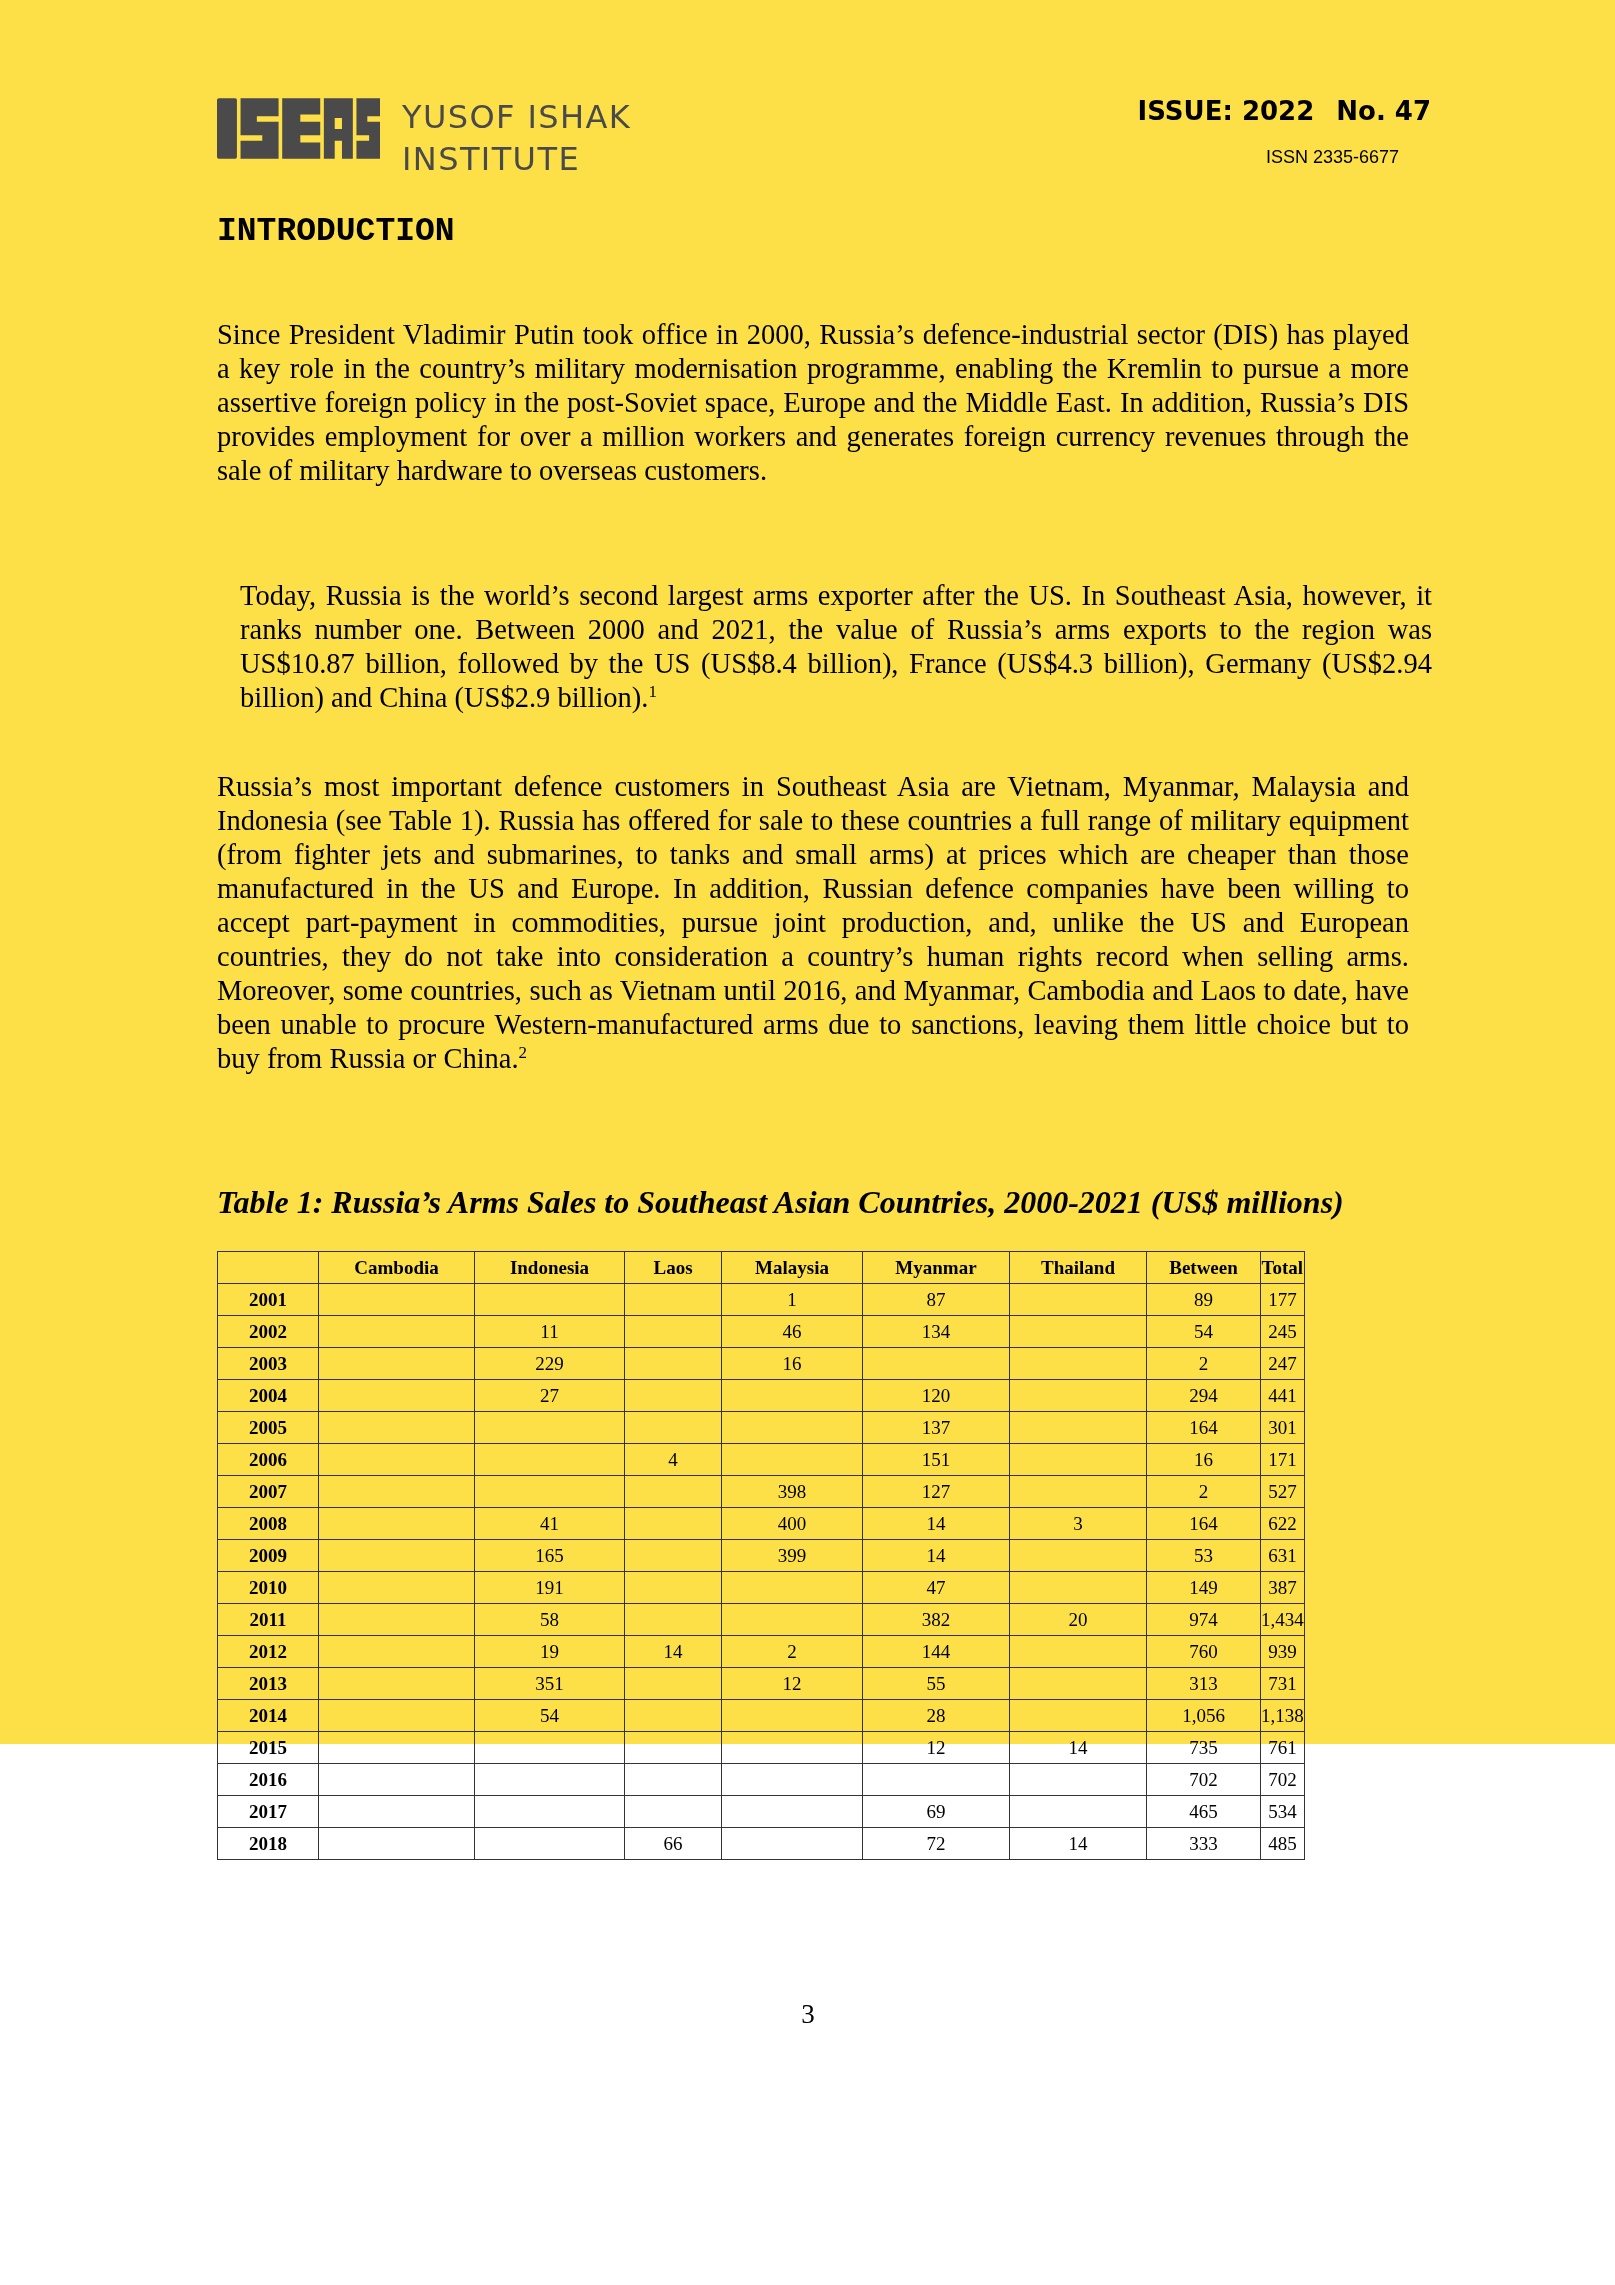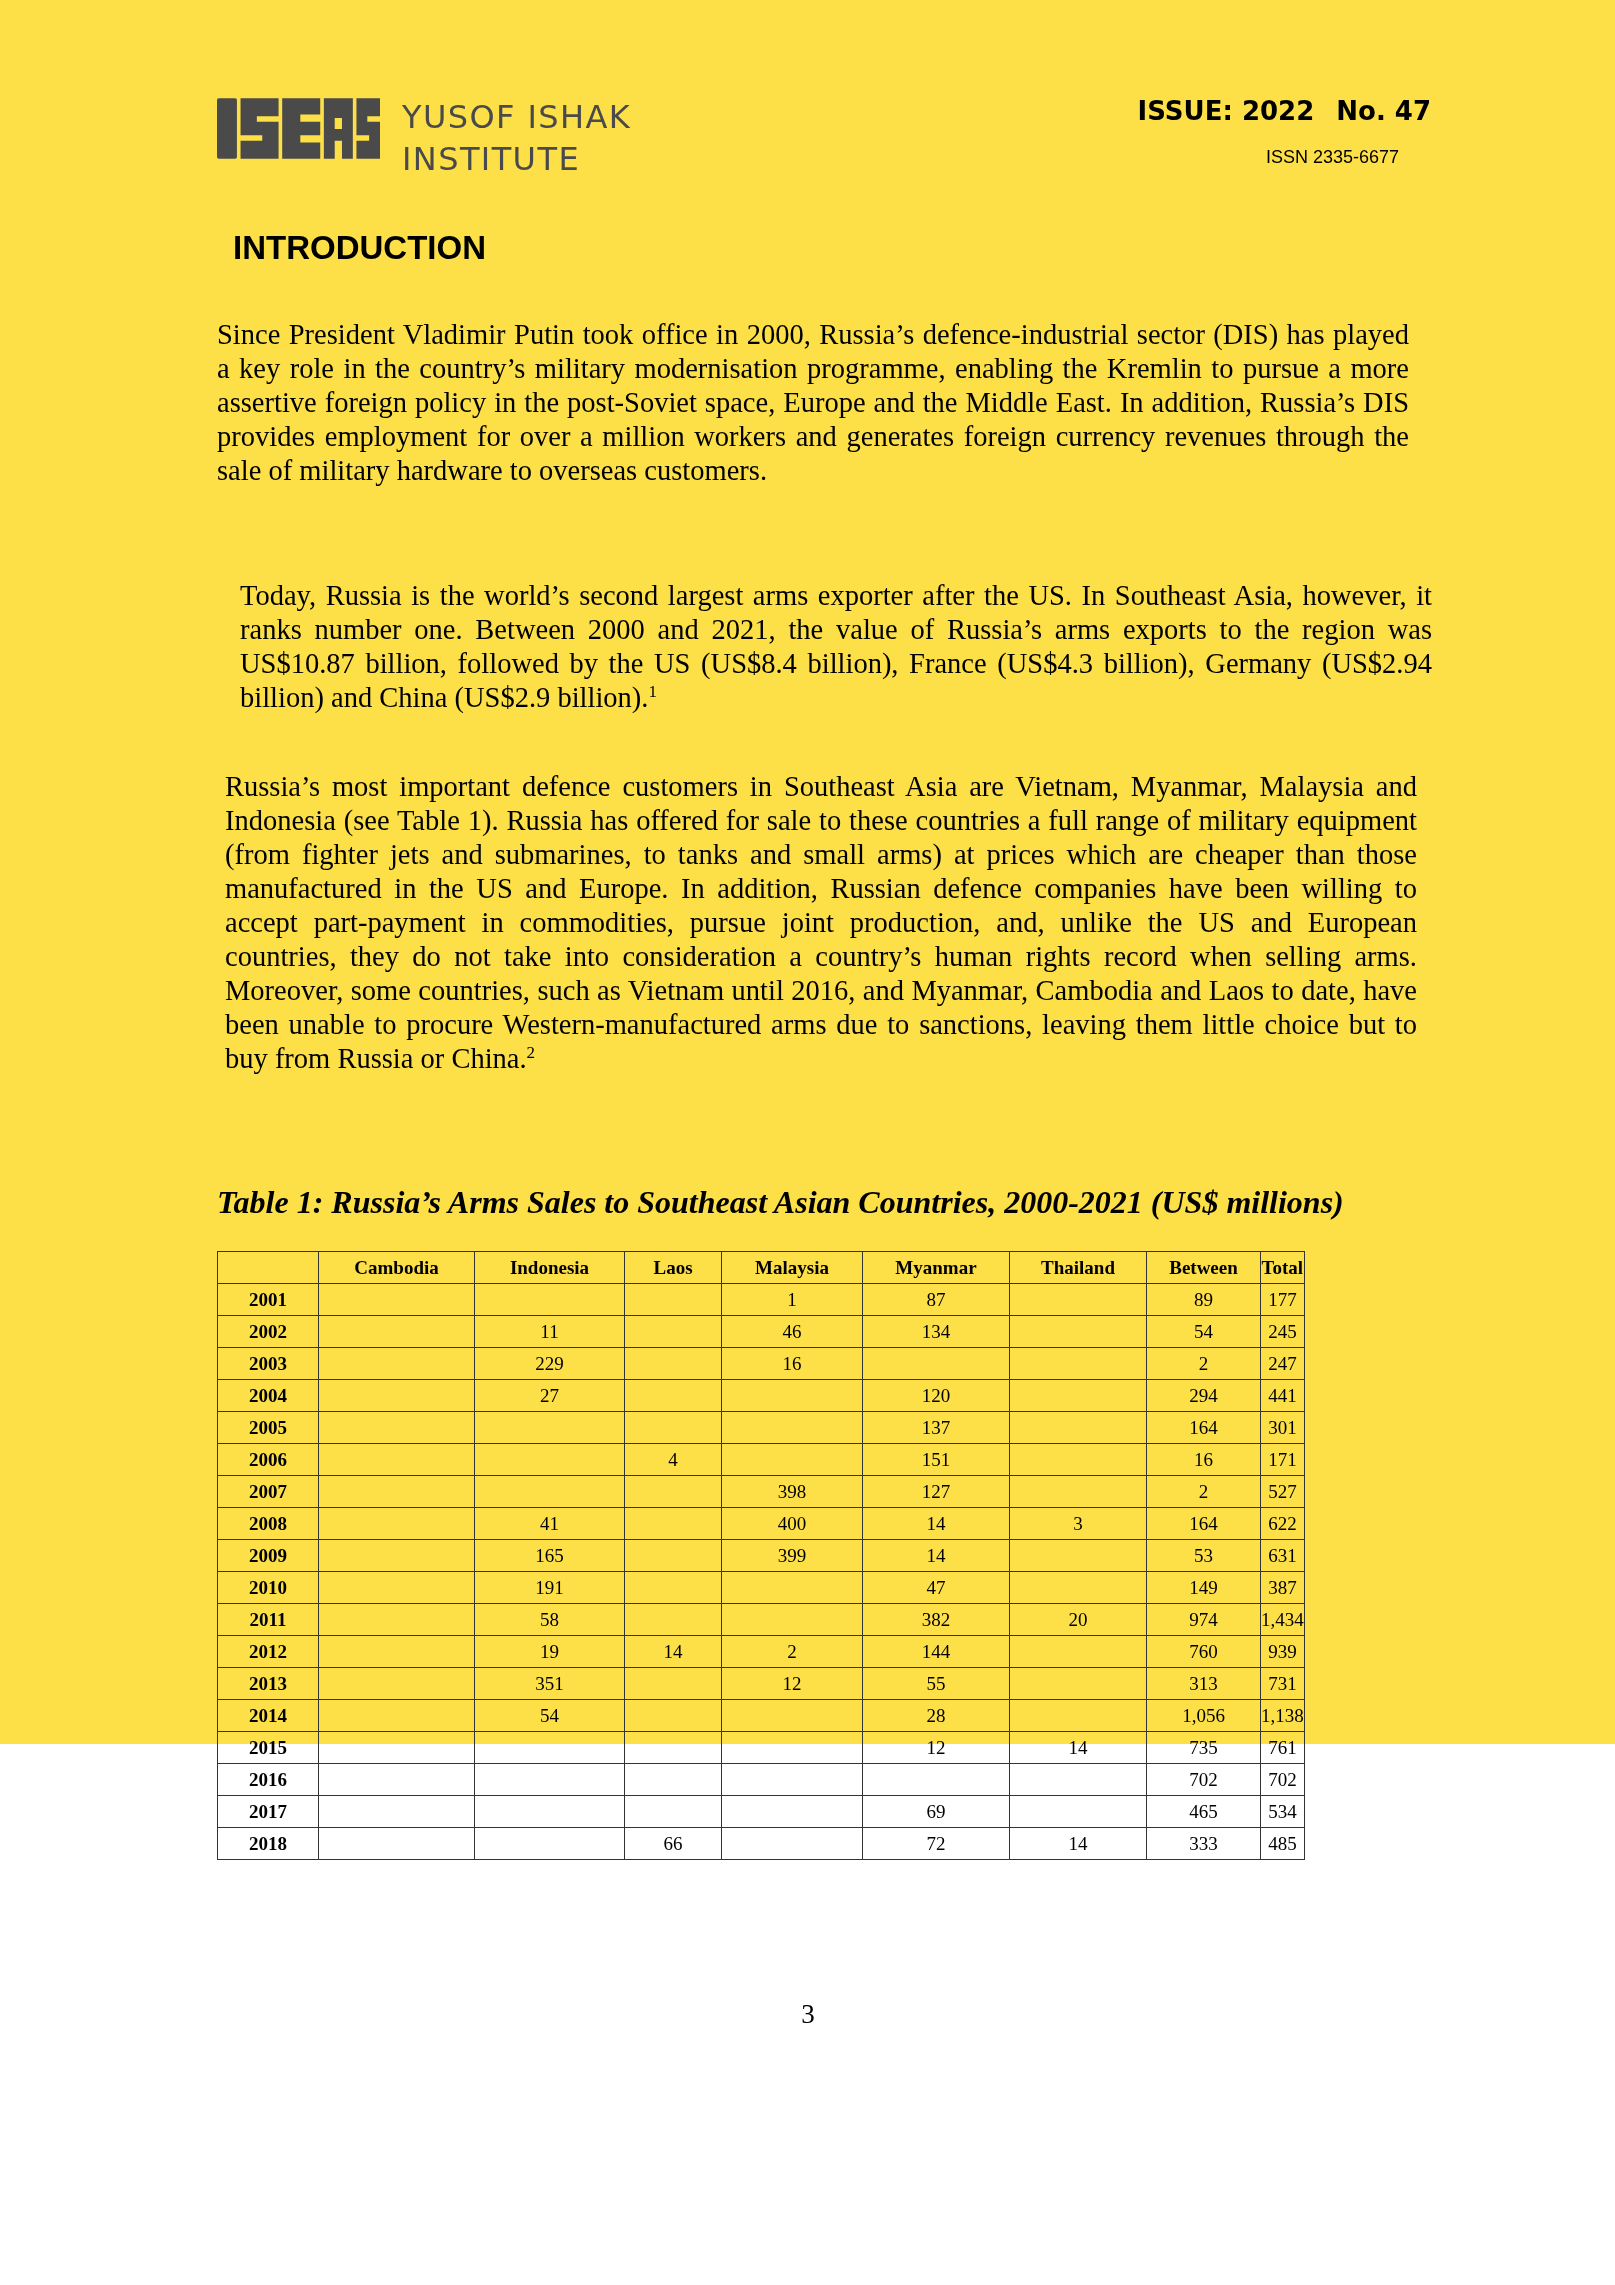--- a/index.html
+++ b/index.html
@@ -8,25 +8,25 @@
 
   
   .logo { position: absolute; left: 217px; top: 98px; display: flex; align-items: flex-start; }
   .logo-mark { display: block; }
   .logo-text { margin-left: 22px; font-family: "DejaVu Sans", sans-serif; color: #4a4a4a; font-size: 32px; line-height: 42px; letter-spacing: 1.4px; font-weight: normal; margin-top: -1.8px; }
   .issue { position: absolute; right: 185px; top: 96px; font-family: "DejaVu Sans", sans-serif; font-weight: bold; font-size: 26px; letter-spacing: 0px; text-align: left; }
   .issue .no { margin-left: 22px; }
   .issn { position: absolute; right: 217px; top: 147px; font-family: Liberation Sans, sans-serif; font-size: 18px; }
 
   
-  .heading { position: absolute; left: 217px; top: 213px; font-family: Liberation Sans, sans-serif; font-weight: bold; font-size: 33px; margin: 16px; }
+  .heading { position: absolute; left: 217px; top: 213px; font-family: Liberation Mono, monospace; font-weight: bold; font-size: 33px; margin: 0; }
   .para { position: absolute; left: 217px; width: 1192px; font-family: "Liberation Serif", serif; font-size: 28.5px; line-height: 34px; text-align: justify; margin: 0; }
   .p1 { top: 318px; }
   .p2 { top: 579px; margin-left: 23px; }
-  .p3 { top: 770px; margin-left: 8px; }
+  .p3 { top: 770px; }
   sup { font-size: 17px; line-height: 0; vertical-align: super; }
 
   .caption { position: absolute; left: 217px; top: 1184px; font-family: "Liberation Serif", serif; font-weight: bold; font-size: 32px; margin: 0; font-style: italic; }
 
   
   table.arms { position: absolute; left: 217px; top: 1251px; border-collapse: collapse; font-family: "Liberation Serif", serif; font-size: 19px; }
   table.arms th, table.arms td { border: 1.8px solid #333; height: 31px; padding: 0; text-align: center; line-height: 31px; }
   table.arms th { font-weight: bold; }
   table.arms td.year { font-weight: bold; }
   col.c0 { width: 101px; } col.c1 { width: 156px; } col.c2 { width: 150px; }

